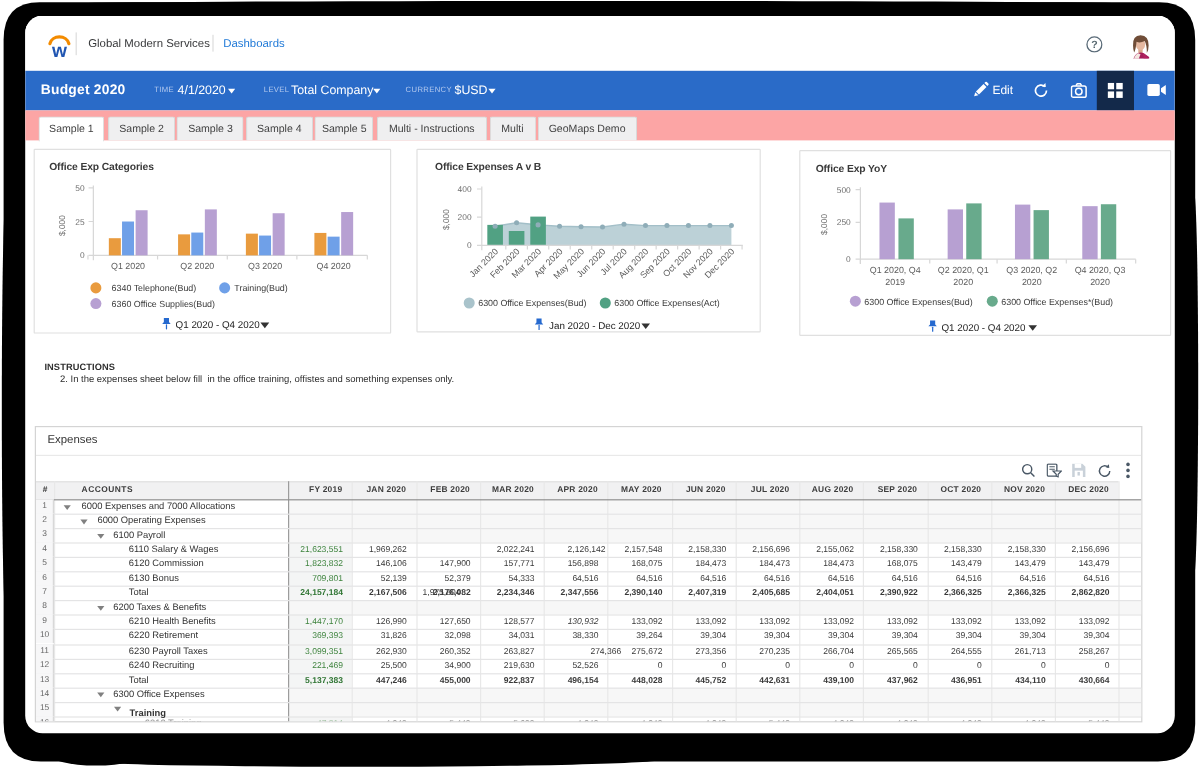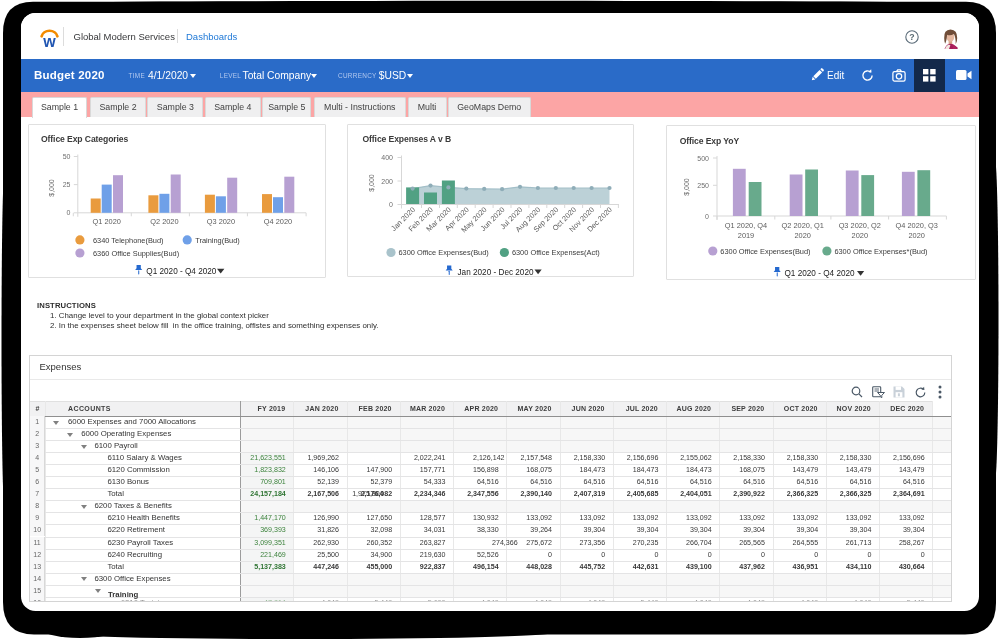--- a/index.html
+++ b/index.html
@@ -289,21 +289,20 @@
           <path d="M2.2 0 h4.6 v3.6 l1.5 1.7 h-7.6 l1.5 -1.7 z"></path>
           <rect x="4" y="5.6" width="1.1" height="4.6" rx="0.5"></rect>
         </g>
 <text x="117.5" y="150" class="pt">Q1 2020 - Q4 2020</text>
 <path d="M 190 145 l 7.2 0 l -3.6 4.7 z" fill="#333"></path>
 </svg>
     </div>
 
   <div class="instr">
     <b>INSTRUCTIONS</b>
-    <div>1. Change level to your department in the global context picker</div>
     <div>2. In the expenses sheet below fill&nbsp; in the office training, offistes and something expenses only.</div>
   </div>
 
   <div class="panel">
     <div class="ptitle">Expenses</div>
     <div class="pdiv"></div>
     <svg style="position:absolute;left:821px;top:29.5px" width="12" height="12" viewBox="0 0 12 12">
 <circle cx="5" cy="5" r="3.8" fill="none" stroke="#4a5866" stroke-width="1.2"></circle>
 <line x1="7.9" y1="7.9" x2="11" y2="11" stroke="#4a5866" stroke-width="1.2"></line>
 </svg>
@@ -435,33 +434,33 @@
       <div class="val" style="left:316.5px;top:132.38px;width:45.7px;height:12.03px;font-weight:bold;">2,176,082</div>
       <div class="val" style="left:369.8px;top:132.38px;width:45.7px;height:12.03px;font-weight:bold;">2,234,346</div>
       <div class="val" style="left:423.0px;top:132.38px;width:45.7px;height:12.03px;font-weight:bold;">2,347,556</div>
       <div class="val" style="left:476.3px;top:132.38px;width:45.7px;height:12.03px;font-weight:bold;">2,390,140</div>
       <div class="val" style="left:529.5px;top:132.38px;width:45.7px;height:12.03px;font-weight:bold;">2,407,319</div>
       <div class="val" style="left:582.7px;top:132.38px;width:45.7px;height:12.03px;font-weight:bold;">2,405,685</div>
       <div class="val" style="left:636.0px;top:132.38px;width:45.7px;height:12.03px;font-weight:bold;">2,404,051</div>
       <div class="val" style="left:689.2px;top:132.38px;width:45.7px;height:12.03px;font-weight:bold;">2,390,922</div>
       <div class="val" style="left:742.5px;top:132.38px;width:45.7px;height:12.03px;font-weight:bold;">2,366,325</div>
       <div class="val" style="left:795.7px;top:132.38px;width:45.7px;height:12.03px;font-weight:bold;">2,366,325</div>
-      <div class="val" style="left:848.9px;top:132.38px;width:45.7px;height:12.03px;font-weight:bold;">2,364,691</div>
+      <div class="val" style="left:848.9px;top:132.38px;width:45.7px;height:12.03px;font-weight:bold;">2,862,820</div>
 <div class="hline" style="left:0;top:156.44px;width:922.6px;"></div>
 <div class="rnum" style="left:0;top:144.41px;width:15.3px;height:12.03px;">8</div>
 <div class="tri" style="left:50.6px;top:148.71px;"></div>
       <div class="rlabel" style="left:64.4px;top:144.41px;height:12.03px;">6200 Taxes &amp; Benefits</div>
 <div class="hline" style="left:0;top:168.47px;width:922.6px;"></div>
 <div class="rnum" style="left:0;top:156.44px;width:15.3px;height:12.03px;">9</div>
 <div class="rlabel" style="left:77.4px;top:156.44px;height:12.03px;">6210 Health Benefits</div>
       <div class="val green" style="left:209.6px;top:156.44px;width:46.2px;height:12.03px;">1,447,170</div>
       <div class="val" style="left:263.3px;top:156.44px;width:45.7px;height:12.03px;">126,990</div>
       <div class="val" style="left:316.5px;top:156.44px;width:45.7px;height:12.03px;">127,650</div>
       <div class="val" style="left:369.8px;top:156.44px;width:45.7px;height:12.03px;">128,577</div>
-      <div class="val" style="left:423.0px;top:156.44px;width:45.7px;height:12.03px;">130,932</div>
+      <div class="val" style="left:423.0px;top:156.44px;width:45.7px;height:12.03px;font-style:italic;">130,932</div>
       <div class="val" style="left:476.3px;top:156.44px;width:45.7px;height:12.03px;">133,092</div>
       <div class="val" style="left:529.5px;top:156.44px;width:45.7px;height:12.03px;">133,092</div>
       <div class="val" style="left:582.7px;top:156.44px;width:45.7px;height:12.03px;">133,092</div>
       <div class="val" style="left:636.0px;top:156.44px;width:45.7px;height:12.03px;">133,092</div>
       <div class="val" style="left:689.2px;top:156.44px;width:45.7px;height:12.03px;">133,092</div>
       <div class="val" style="left:742.5px;top:156.44px;width:45.7px;height:12.03px;">133,092</div>
       <div class="val" style="left:795.7px;top:156.44px;width:45.7px;height:12.03px;">133,092</div>
       <div class="val" style="left:848.9px;top:156.44px;width:45.7px;height:12.03px;">133,092</div>
 <div class="hline" style="left:0;top:180.50px;width:922.6px;"></div>
 <div class="rnum" style="left:0;top:168.47px;width:15.3px;height:12.03px;">10</div>

